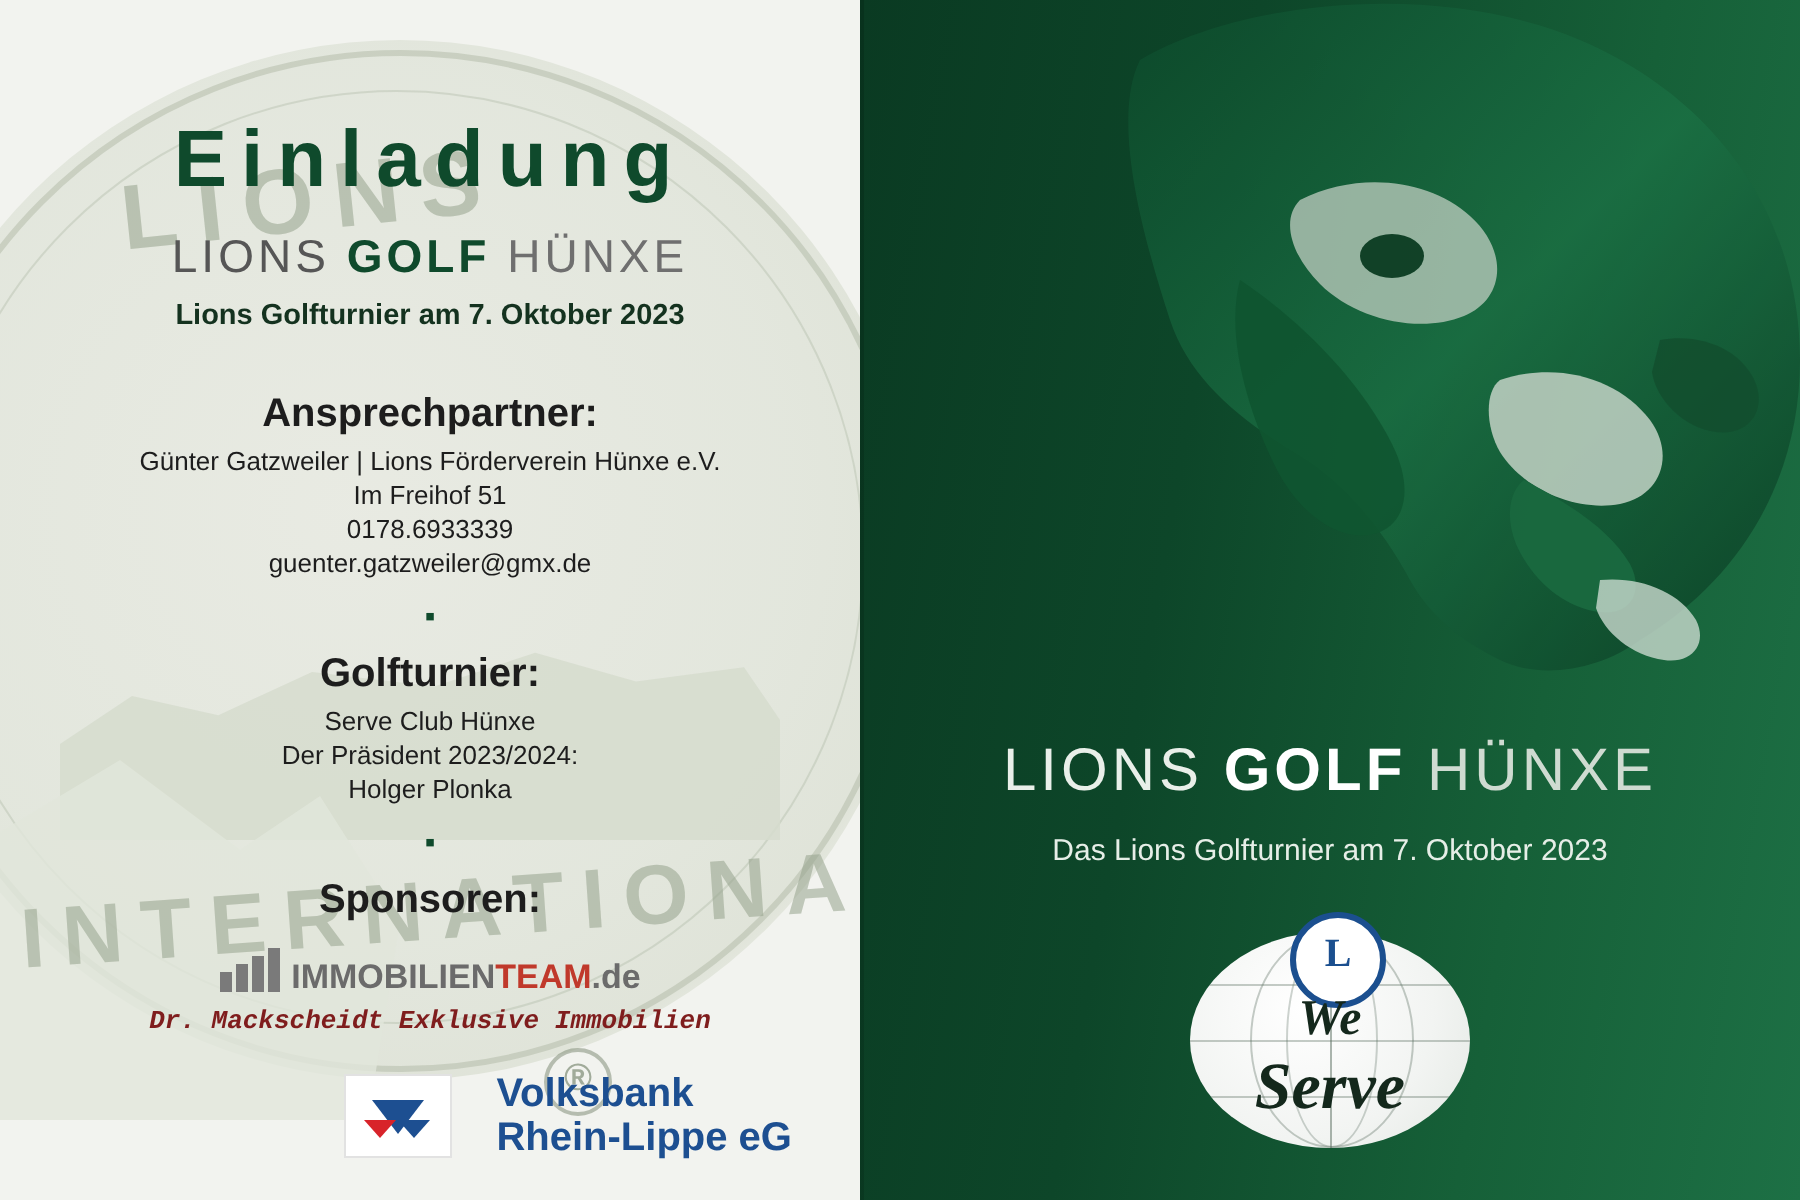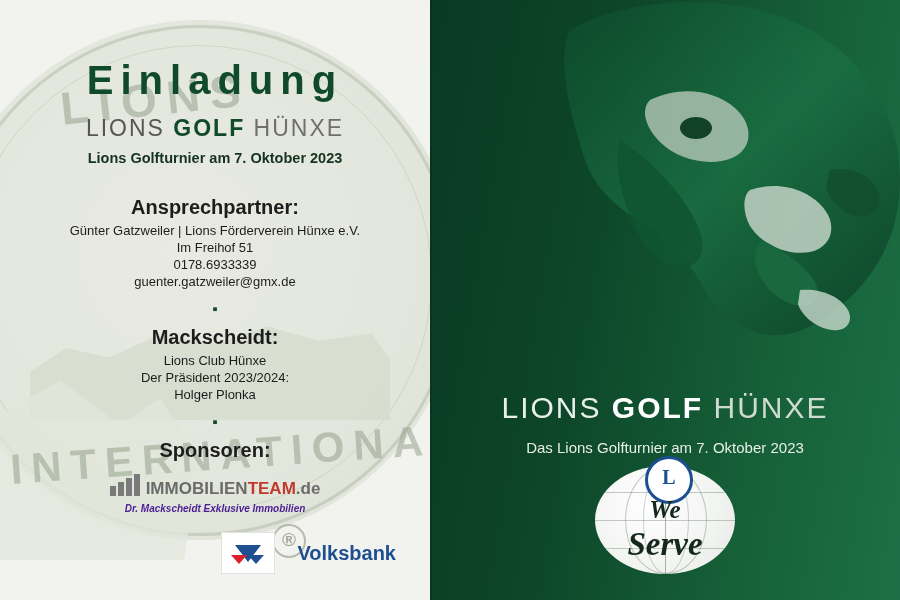--- a/index.html
+++ b/index.html
@@ -164,25 +164,25 @@
   .sponsor1 {
     margin-top: 12px;
     font-size: 17px;
     font-weight: 700;
     letter-spacing: 0px;
   }
   .sp1-a { color: #6b6b6b; }
   .sp1-b { color: #c0392b; }
   .sp1-c { color: #6b6b6b; }
   .sponsor1-sub {
-    font-size: 10px;
+    font-size: 13px;
     font-weight: 700;
     font-style: italic;
-    font-family: Liberation Sans, sans-serif;
-    color: #4c1d95;
+    font-family: Liberation Mono, monospace;
+    color: #7f1d1d;
     margin-top: 2px;
   }
   .bars {
     display: inline-block;
     vertical-align: -2px;
     margin-right: 4px;
   }
   .bars i {
     display: inline-block;
     width: 6px;
@@ -274,20 +274,21 @@
     font-size: 30px;
     letter-spacing: 2px;
     margin-bottom: 14px;
   }
   .cover-title .w-lions { color: #e9efe9; font-weight: 400; }
   .cover-title .w-golf { color: #ffffff; font-weight: 700; }
   .cover-title .w-huenxe { color: #cfdbd1; font-weight: 400; }
   .cover-sub {
     font-size: 15px;
     color: #e6eee7;
+    margin-bottom: 22px;
   }
   .weserve {
     width: 140px;
     height: 118px;
     margin: 0 auto 26px auto;
     position: relative;
   }
   .globe {
     position: absolute;
     left: 0; top: 10px;
@@ -380,22 +381,22 @@
       <div class="subtitle">Lions Golfturnier am 7. Oktober 2023</div>
 
       <div class="blocklabel">Ansprechpartner:</div>
       <div class="blockline">Günter Gatzweiler | Lions Förderverein Hünxe e.V.</div>
       <div class="blockline">Im Freihof 51</div>
       <div class="blockline">0178.6933339</div>
       <div class="blockline">guenter.gatzweiler@gmx.de</div>
 
       <div class="dot-sep">▪</div>
 
-      <div class="blocklabel">Mackscheidt:</div>
-      <div class="blockline">Lions Club Hünxe</div>
+      <div class="blocklabel">Golfturnier:</div>
+      <div class="blockline">Serve Club Hünxe</div>
       <div class="blockline">Der Präsident 2023/2024:</div>
       <div class="blockline">Holger Plonka</div>
 
       <div class="dot-sep">▪</div>
 
       <div class="blocklabel">Sponsoren:</div>
 
       <div class="sponsor-block">
         <div class="sponsor1">
           <span class="bars"><i></i><i></i><i></i><i></i></span><span class="sp1-a">IMMOBILIEN</span><span class="sp1-b">TEAM</span><span class="sp1-c">.de</span>
@@ -404,20 +405,21 @@
       </div>
 
       <div class="vb-row">
         <div class="vb-logo">
           <span class="chev"></span>
           <span class="chev-red"></span>
           <span class="chev-blue2"></span>
         </div>
         <div class="vb-text">
           <div>Volksbank</div>
+          <div>Rhein-Lippe eG</div>
         </div>
       </div>
 
     </div>
   </div>
 
   <div class="fold"></div>
 
   <div class="right-panel">
     <div class="right-bg"></div>

